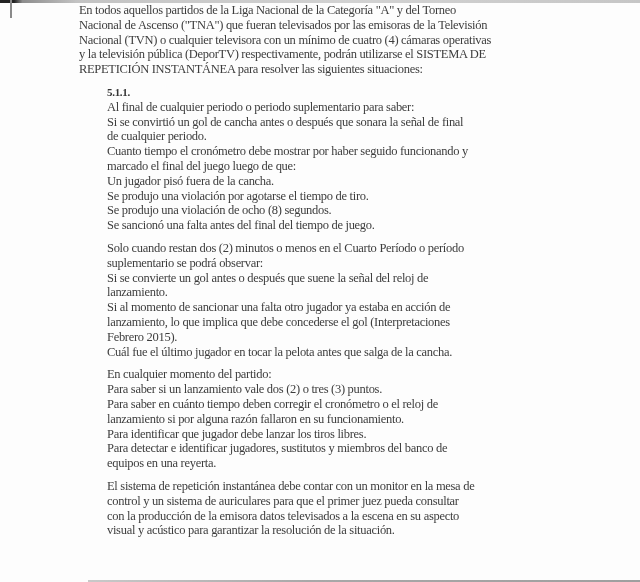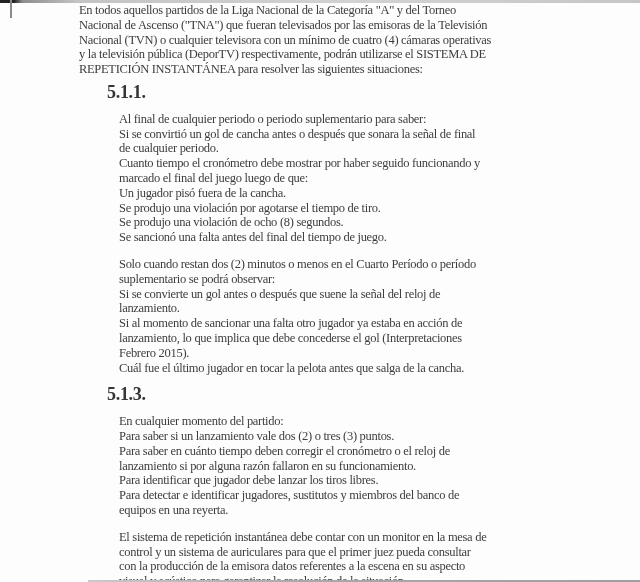--- a/index.html
+++ b/index.html
@@ -28,26 +28,26 @@
     top: 0; left: 10px;
     width: 2px; height: 18px;
     background: #8a8a8a;
   }
   .bottom-edge {
     position: absolute;
     bottom: 0; left: 88px; right: 0;
     height: 2px;
     background: linear-gradient(to right, #c9c9c9 0%, #a8a8a8 40%, #9f9f9f 100%);
   }
-  .doc-text { white-space: pre-line; margin: 12px; }
+  .doc-text { white-space: pre-line; margin: 0; }
   .intro { margin: 0; }
   .sec { margin: 8px 0 0 28px; }
   .sec-num {
     margin: 0;
-    font-size: 18px;
+    font-size: 11px;
     line-height: 14.8px;
     font-weight: 700;
     color: #353535;
   }
 </style>
 </head>
 <body>
 
 <div class="page">
   <div class="top-edge"></div>
@@ -77,31 +77,30 @@
 suplementario se podrá observar:
 Si se convierte un gol antes o después que suene la señal del reloj de
 lanzamiento.
 Si al momento de sancionar una falta otro jugador ya estaba en acción de
 lanzamiento, lo que implica que debe concederse el gol (Interpretaciones
 Febrero 2015).
 Cuál fue el último jugador en tocar la pelota antes que salga de la cancha.</div>
   </section>
 
   <section class="sec">
-    <h3 class="sec-num">5.1.3.</h3>
     <div class="doc-text">En cualquier momento del partido:
 Para saber si un lanzamiento vale dos (2) o tres (3) puntos.
 Para saber en cuánto tiempo deben corregir el cronómetro o el reloj de
 lanzamiento si por alguna razón fallaron en su funcionamiento.
 Para identificar que jugador debe lanzar los tiros libres.
 Para detectar e identificar jugadores, sustitutos y miembros del banco de
 equipos en una reyerta.</div>
   </section>
 
   <section class="sec">
     <div class="doc-text">El sistema de repetición instantánea debe contar con un monitor en la mesa de
 control y un sistema de auriculares para que el primer juez pueda consultar
-con la producción de la emisora datos referentes a la escena en su aspecto
+con la producción de la emisora datos televisados a la escena en su aspecto
 visual y acústico para garantizar la resolución de la situación.</div>
   </section>
 
   <div class="bottom-edge"></div>
 </div>
 
 </body></html>

